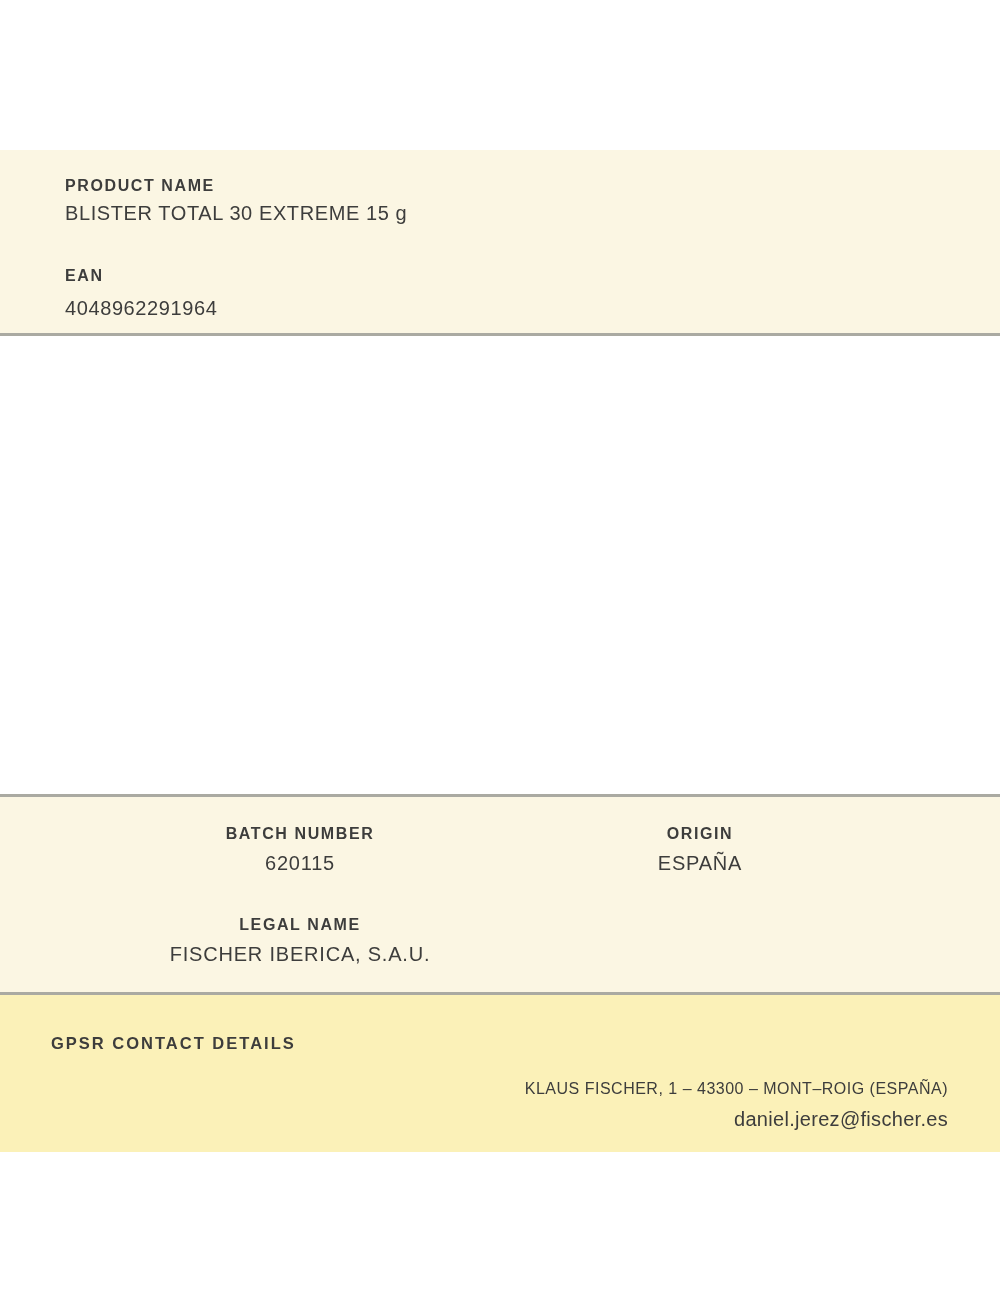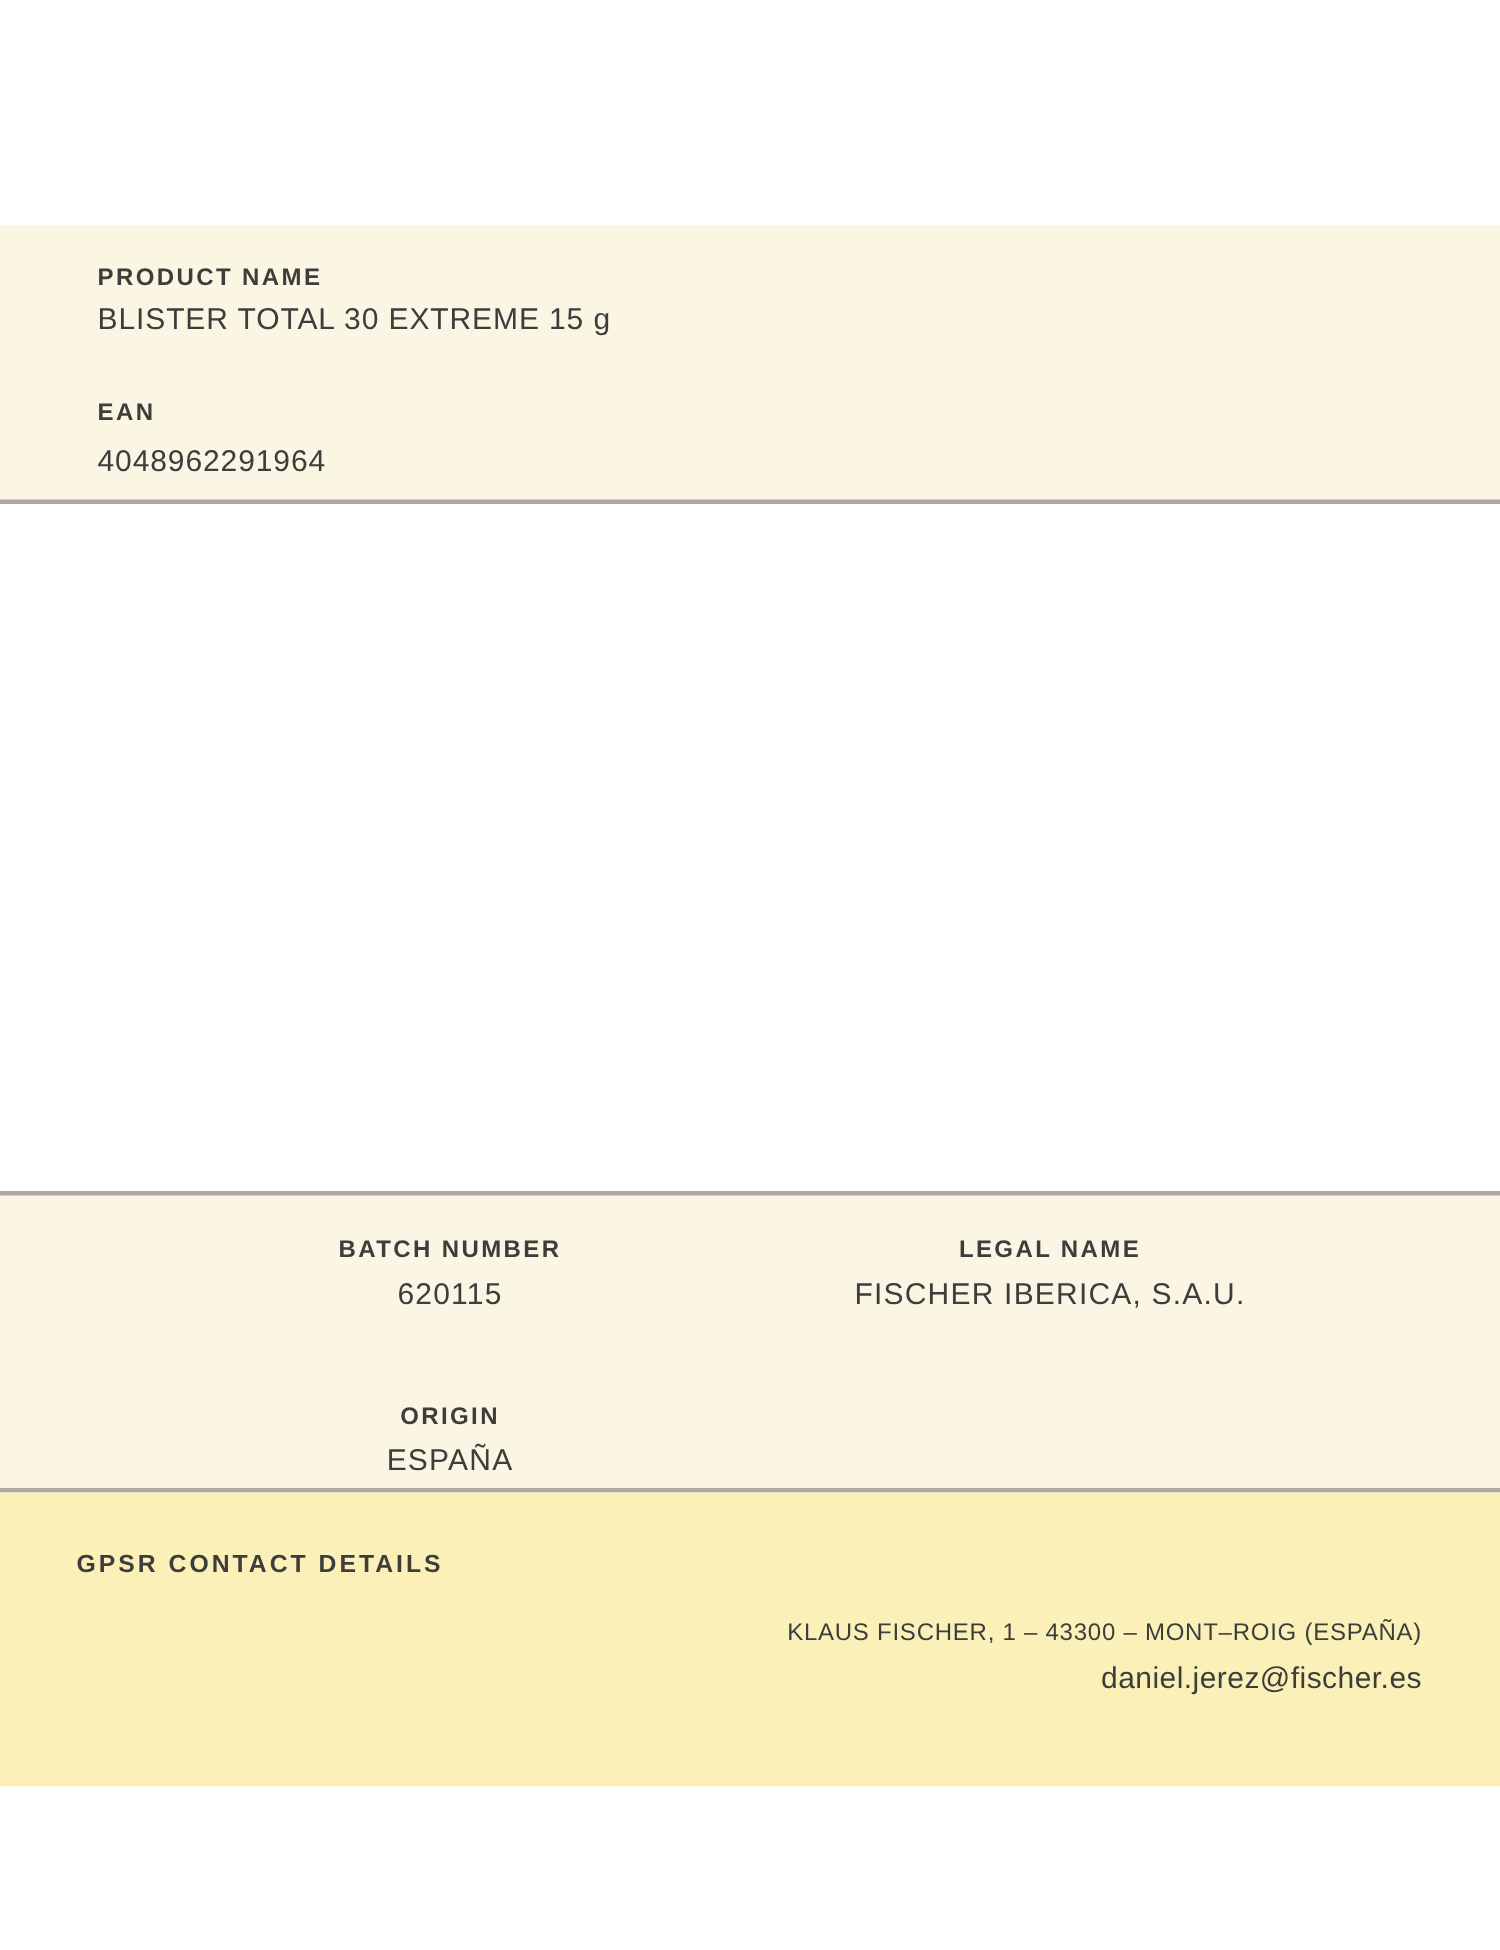--- a/index.html
+++ b/index.html
@@ -43,26 +43,26 @@
   .details-band{
     height:201px;
     background:var(--cream);
     border-top:3px solid var(--border);
     border-bottom:3px solid var(--border);
     padding:28px 100px 0 100px;
   }
   .details-grid{
     display:grid;
     grid-template-columns:1fr 1fr;
-    row-gap:64px;
+    row-gap:44px;
     text-align:center;
   }
   .details-grid .value{margin-top:11px;letter-spacing:0.8px;}
   .gpsr-band{
-    height:196px;
+    height:157px;
     background:var(--yellow);
     padding:39px 52px 0 51px;
   }
   .gpsr-title{
     font-size:16.5px;
     font-weight:bold;
     letter-spacing:2px;
     line-height:18px;
   }
   .gpsr-address{
@@ -101,26 +101,26 @@
 
   <div class="image-area"></div>
 
   <section class="band details-band">
     <div class="details-grid">
       <div class="cell">
         <div class="label">BATCH NUMBER</div>
         <div class="value">620115</div>
       </div>
       <div class="cell">
+        <div class="label">ORIGIN</div>
+        <div class="value">ESPAÑA</div>
+      </div>
+      <div class="cell">
         <div class="label">LEGAL NAME</div>
         <div class="value">FISCHER IBERICA, S.A.U.</div>
-      </div>
-      <div class="cell">
-        <div class="label">ORIGIN</div>
-        <div class="value">ESPAÑA</div>
       </div>
     </div>
   </section>
 
   <section class="band gpsr-band">
     <div class="gpsr-title">GPSR CONTACT DETAILS</div>
     <div class="gpsr-address">KLAUS FISCHER, 1 – 43300 – MONT–ROIG (ESPAÑA)</div>
     <div class="gpsr-email">daniel.jerez@fischer.es</div>
   </section>
 

